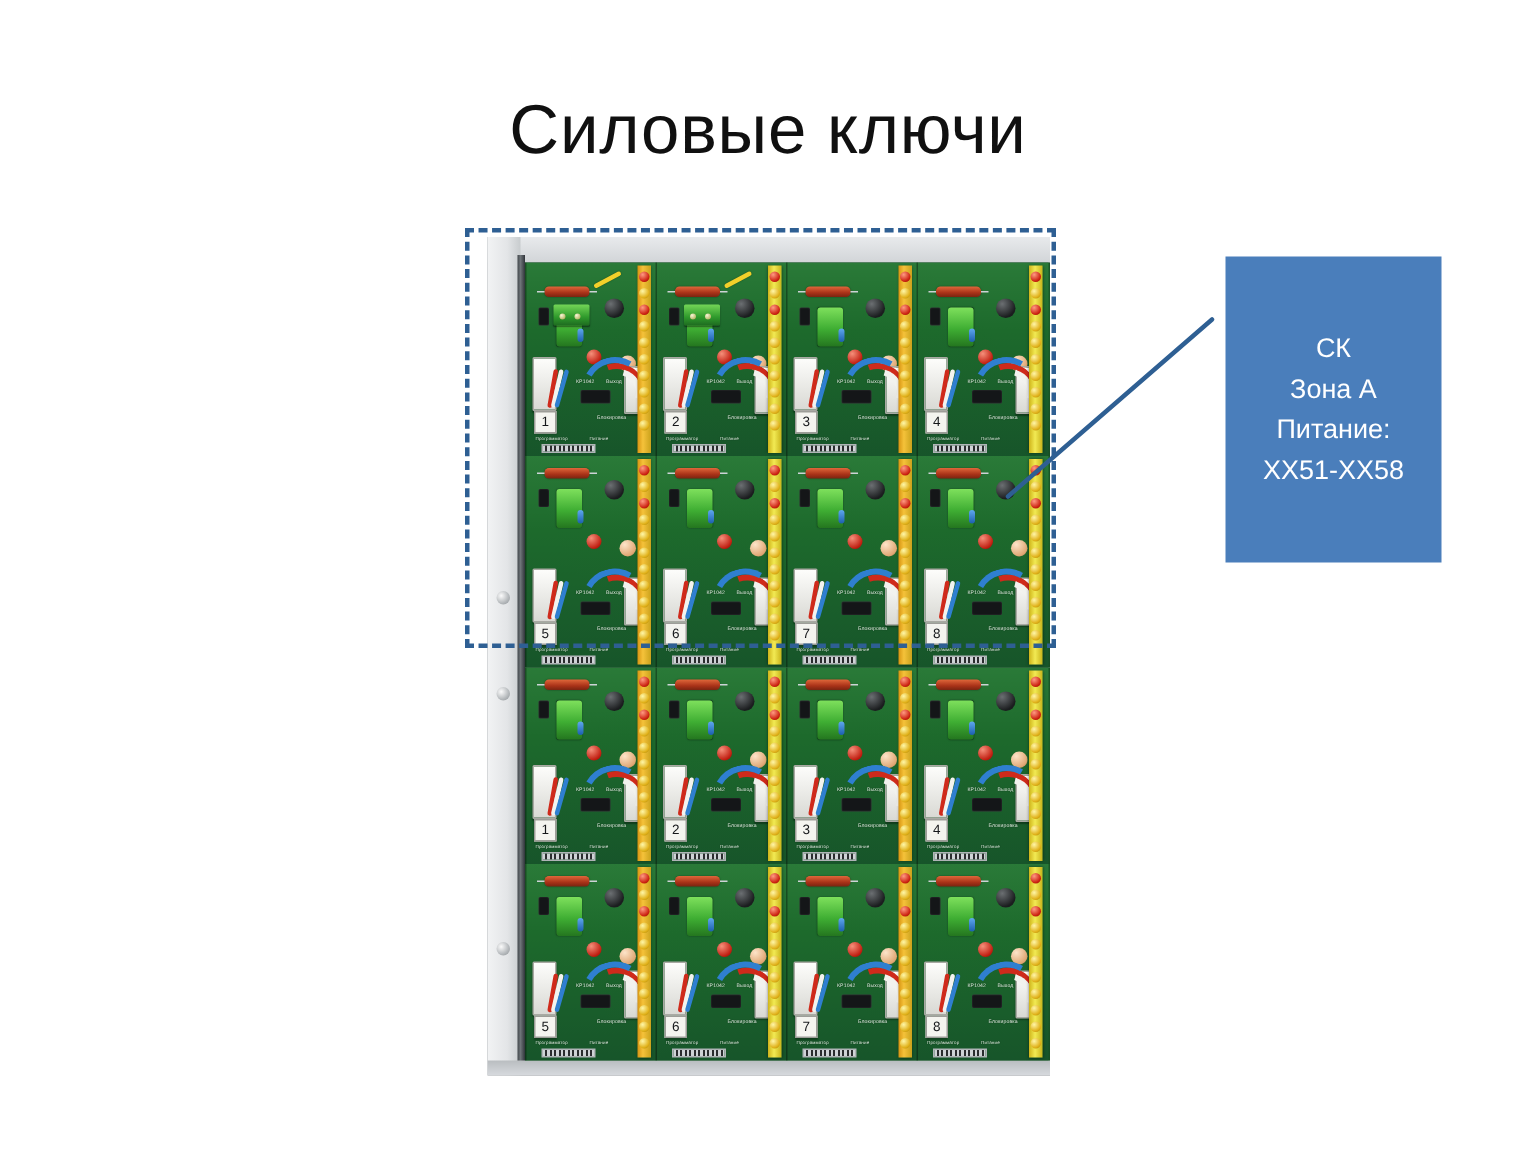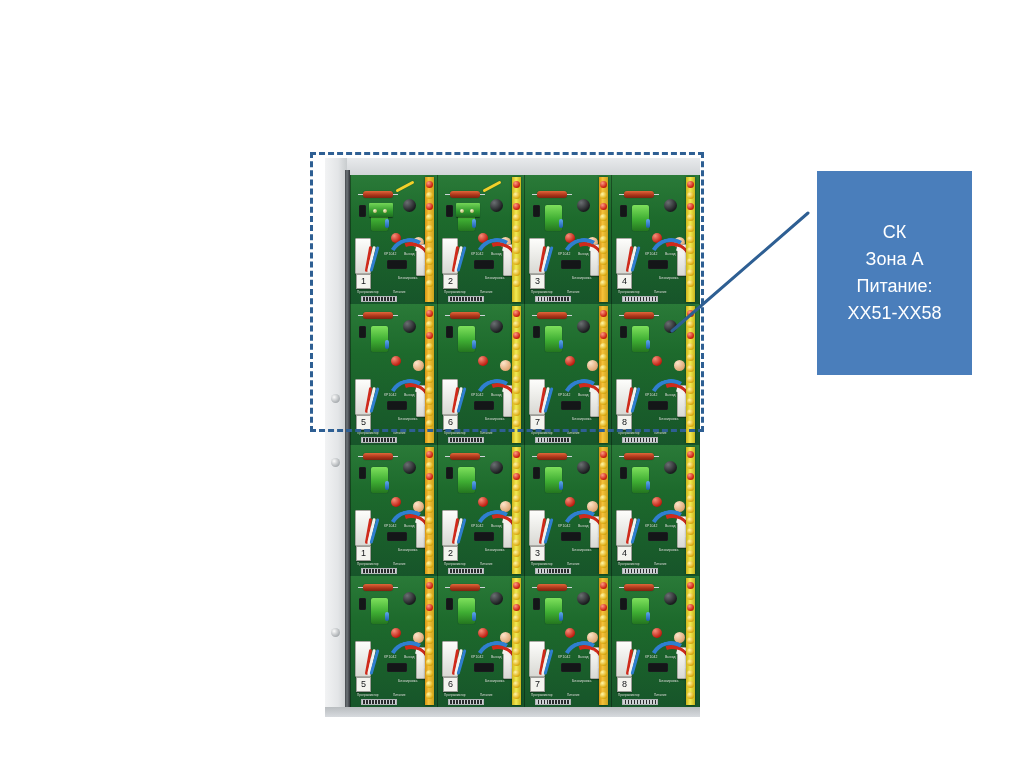--- a/index.html
+++ b/index.html
@@ -285,21 +285,21 @@
     border: 3px dashed #2e5f93;
     box-sizing: border-box;
     pointer-events: none;
   }
 
   
   .callout-box {
     position: absolute;
     left: 817px;
     top: 171px;
-    width: 155px;
+    width: 144px;
     height: 204px;
     background: #4a7ebb;
     color: #ffffff;
     display: flex;
     align-items: center;
     justify-content: center;
     text-align: center;
     font-size: 18px;
     line-height: 27px;
   }
@@ -312,20 +312,21 @@
     width: 160px;
     height: 150px;
     overflow: visible;
   }
 </style>
 </head>
 <body>
 
 <div class="slide">
 
+  <div class="slide-title">Силовые ключи</div>
 
   <div class="photo">
     <div class="chassis-top"></div>
     <div class="chassis-left"></div>
     <div class="rail"></div>
     <div class="chassis-bottom"></div>
     <div class="screw" style="left:6px; top:236px;"></div>
     <div class="screw" style="left:6px; top:300px;"></div>
     <div class="screw" style="left:6px; top:470px;"></div>
 

